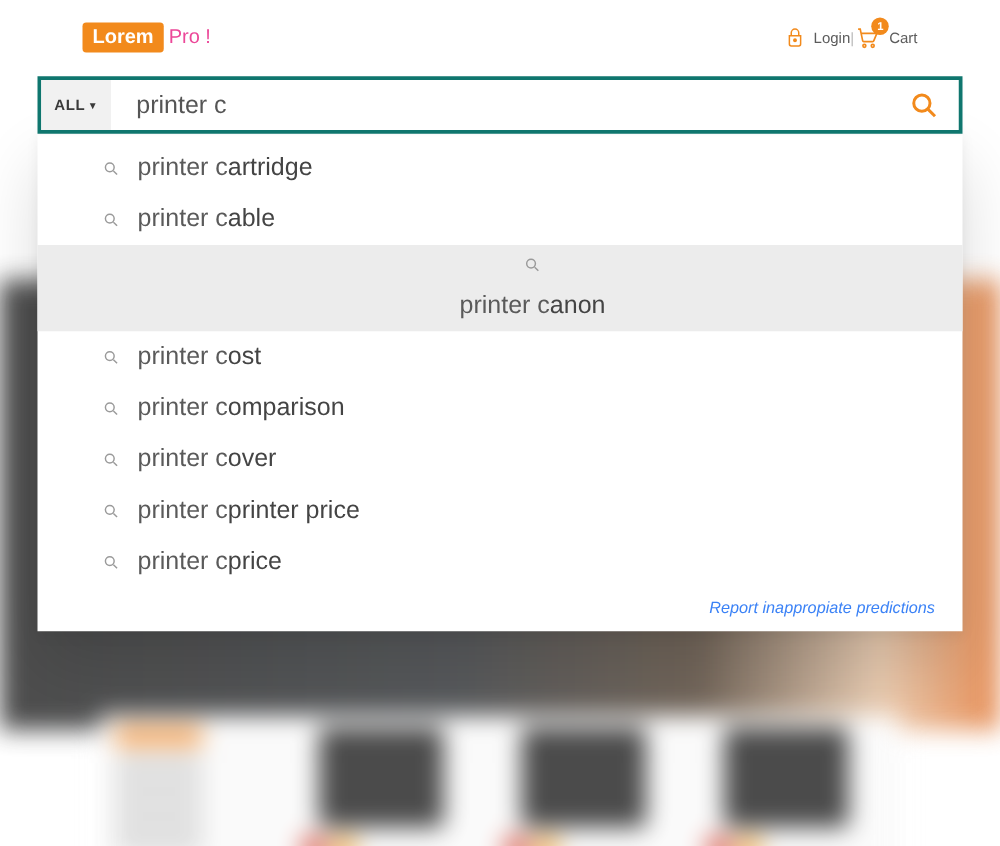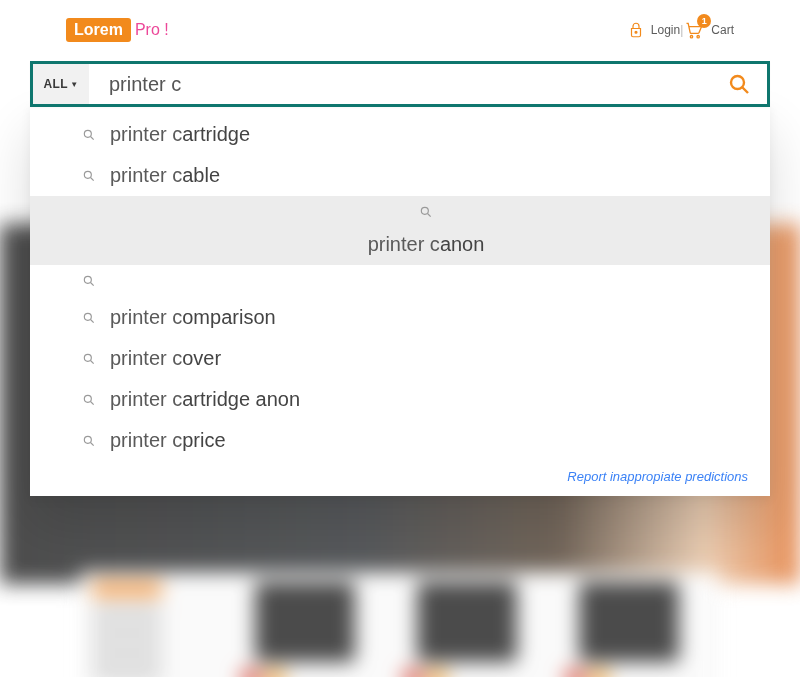--- a/index.html
+++ b/index.html
@@ -220,20 +220,21 @@
         </span>
         <span><span>printer c</span><span class="bold">anon</span></span>
       </div>
       <div class="sugg">
         <span class="si icon">
           <svg width="14" height="14" viewBox="0 0 24 24" fill="none" stroke="#9a9a9a" stroke-width="2">
             <circle cx="10" cy="10" r="6"></circle>
             <line x1="15" y1="15" x2="20" y2="20"></line>
           </svg>
         </span>
+        <span><span>printer c</span><span class="bold">ost</span></span>
       </div>
       <div class="sugg">
         <span class="si icon">
           <svg width="14" height="14" viewBox="0 0 24 24" fill="none" stroke="#9a9a9a" stroke-width="2">
             <circle cx="10" cy="10" r="6"></circle>
             <line x1="15" y1="15" x2="20" y2="20"></line>
           </svg>
         </span>
         <span><span>printer c</span><span class="bold">omparison</span></span>
       </div>
@@ -246,21 +247,21 @@
         </span>
         <span><span>printer c</span><span class="bold">over</span></span>
       </div>
       <div class="sugg">
         <span class="si icon">
           <svg width="14" height="14" viewBox="0 0 24 24" fill="none" stroke="#9a9a9a" stroke-width="2">
             <circle cx="10" cy="10" r="6"></circle>
             <line x1="15" y1="15" x2="20" y2="20"></line>
           </svg>
         </span>
-        <span><span>printer c</span><span class="bold">artridge anon</span></span>
+        <span><span>printer c</span><span class="bold">printer price</span></span>
       </div>
       <div class="sugg">
         <span class="si icon">
           <svg width="14" height="14" viewBox="0 0 24 24" fill="none" stroke="#9a9a9a" stroke-width="2">
             <circle cx="10" cy="10" r="6"></circle>
             <line x1="15" y1="15" x2="20" y2="20"></line>
           </svg>
         </span>
         <span><span>printer c</span><span class="bold">price</span></span>
       </div>

